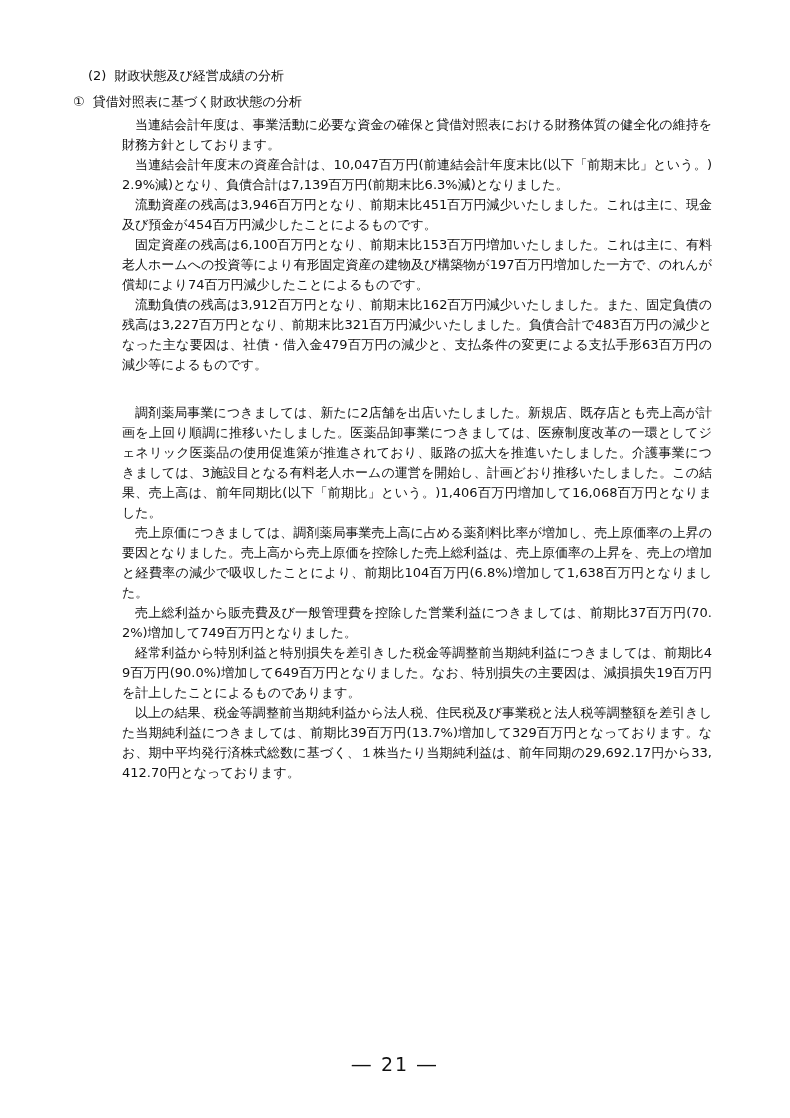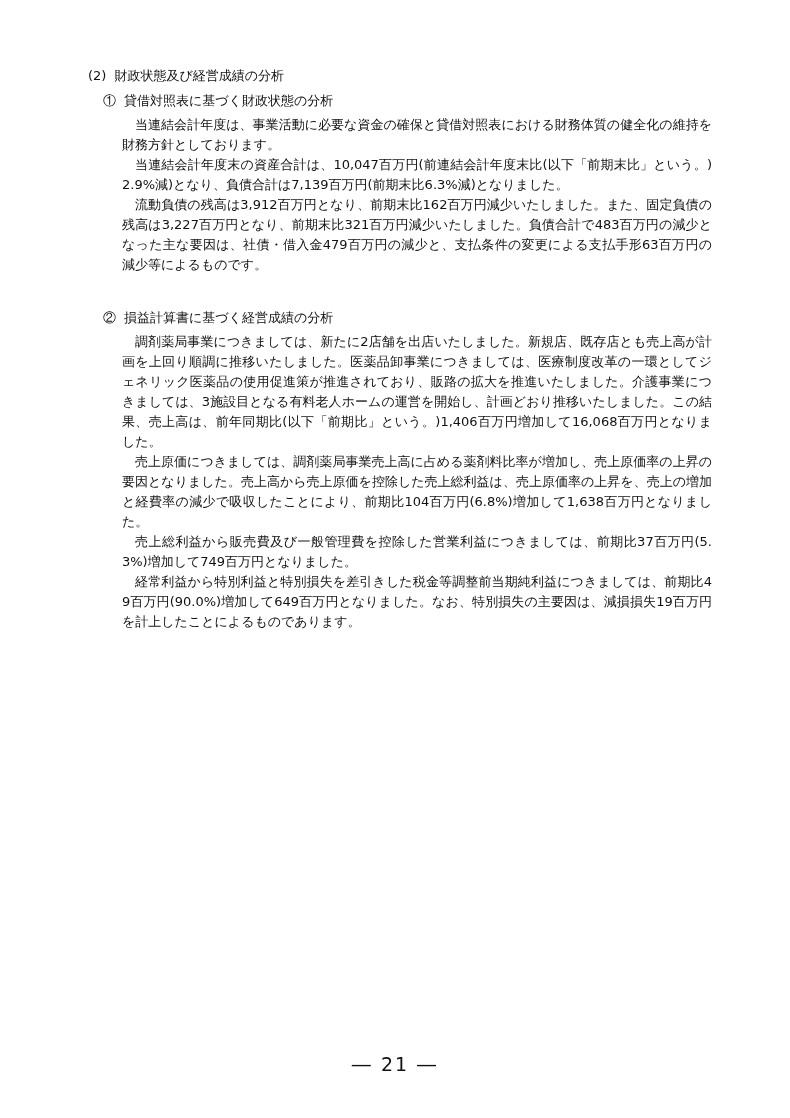--- a/index.html
+++ b/index.html
@@ -21,25 +21,24 @@
     border-radius: 20px;
   }
   .content {
     padding-top: 66px;
   }
   .h-main {
     margin-left: 88px;
     white-space: nowrap;
   }
   .h-sub {
-    margin-left: 103px;
+    margin-left: 73px;
     margin-top: 6px;
     margin-bottom: 3px;
     white-space: nowrap;
-    font-family: Liberation Mono, monospace;
   }
   .h-num {
     display: inline-block;
     margin-right: 8px;
   }
   .sec-body {
     margin-left: 122px;
     width: 590px;
   }
   .sec-body p {
@@ -74,32 +73,32 @@
       <span class="h-num">(2)</span><span>財政状態及び経営成績の分析</span>
     </div>
 
     <div class="h-sub">
       <span class="h-num">①</span><span>貸借対照表に基づく財政状態の分析</span>
     </div>
 
     <div class="sec-body">
       <p>当連結会計年度は、事業活動に必要な資金の確保と貸借対照表における財務体質の健全化の維持を財務方針としております。</p>
       <p>当連結会計年度末の資産合計は、10,047百万円(前連結会計年度末比(以下「前期末比」という。)2.9%減)となり、負債合計は7,139百万円(前期末比6.3%減)となりました。</p>
+      <p>流動資産の残高は3,946百万円となり、前期末比451百万円減少いたしました。これは主に、現金及び預金が454百万円減少したことによるものです。</p>
+      <p>固定資産の残高は6,100百万円となり、前期末比153百万円増加いたしました。これは主に、有料老人ホームへの投資等により有形固定資産の建物及び構築物が197百万円増加した一方で、のれんが償却により74百万円減少したことによるものです。</p>
       <p>流動負債の残高は3,912百万円となり、前期末比162百万円減少いたしました。また、固定負債の残高は3,227百万円となり、前期末比321百万円減少いたしました。負債合計で483百万円の減少となった主な要因は、社債・借入金479百万円の減少と、支払条件の変更による支払手形63百万円の減少等によるものです。</p>
     </div>
 
     <div class="sec-gap"></div>
 
-    <div class="h-sub">
-      <span class="h-num">②</span><span>損益計算書に基づく経営成績の分析</span>
-    </div>
 
     <div class="sec-body">
       <p>調剤薬局事業につきましては、新たに2店舗を出店いたしました。新規店、既存店とも売上高が計画を上回り順調に推移いたしました。医薬品卸事業につきましては、医療制度改革の一環としてジェネリック医薬品の使用促進策が推進されており、販路の拡大を推進いたしました。介護事業につきましては、3施設目となる有料老人ホームの運営を開始し、計画どおり推移いたしました。この結果、売上高は、前年同期比(以下「前期比」という。)1,406百万円増加して16,068百万円となりました。</p>
       <p>売上原価につきましては、調剤薬局事業売上高に占める薬剤料比率が増加し、売上原価率の上昇の要因となりました。売上高から売上原価を控除した売上総利益は、売上原価率の上昇を、売上の増加と経費率の減少で吸収したことにより、前期比104百万円(6.8%)増加して1,638百万円となりました。</p>
-      <p>売上総利益から販売費及び一般管理費を控除した営業利益につきましては、前期比37百万円(5.3%)増加して749百万円となりました。</p>
+      <p>売上総利益から販売費及び一般管理費を控除した営業利益につきましては、前期比37百万円(70.2%)増加して749百万円となりました。</p>
       <p>経常利益から特別利益と特別損失を差引きした税金等調整前当期純利益につきましては、前期比49百万円(90.0%)増加して649百万円となりました。なお、特別損失の主要因は、減損損失19百万円を計上したことによるものであります。</p>
+      <p>以上の結果、税金等調整前当期純利益から法人税、住民税及び事業税と法人税等調整額を差引きした当期純利益につきましては、前期比39百万円(13.7%)増加して329百万円となっております。なお、期中平均発行済株式総数に基づく、１株当たり当期純利益は、前年同期の29,692.17円から33,412.70円となっております。</p>
     </div>
 
   </div>
 
   <div class="footer">― 21 ―</div>
 </div>
 
 </body></html>

